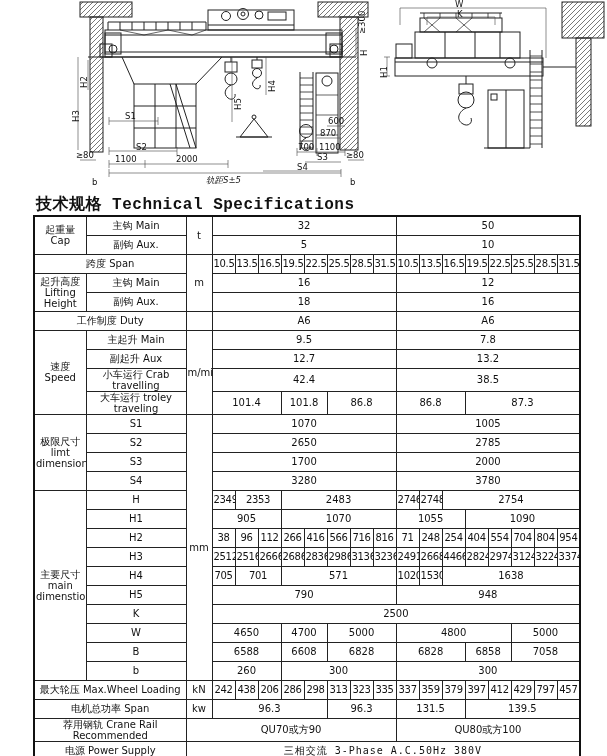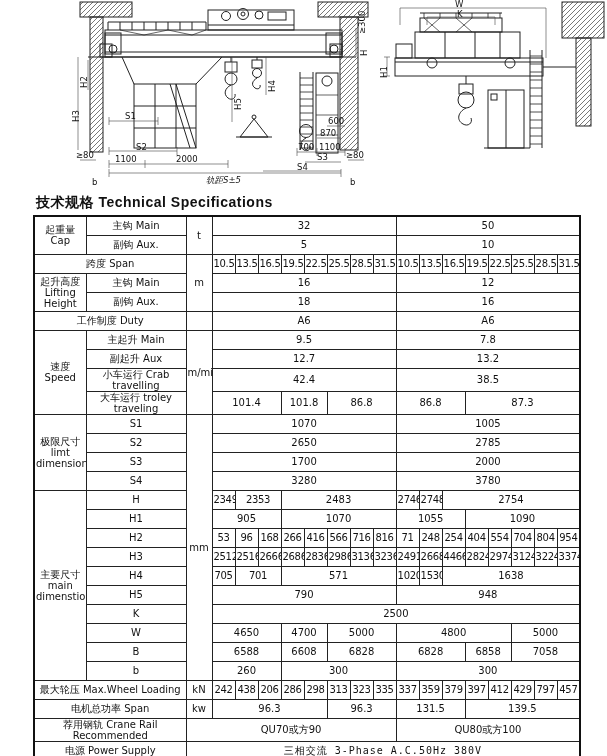--- a/index.html
+++ b/index.html
@@ -3,22 +3,22 @@
 <meta charset="utf-8">
 <style>
   html,body{margin:0;padding:0;background:#fff}
   .page{position:relative;width:607px;height:756px;background:#fff;color:#111;
         font-family:"DejaVu Sans",sans-serif;overflow:hidden}
   .drawing{position:absolute;left:0;top:0;width:607px;height:192px}
   .drawing svg{position:absolute;left:0;top:0}
   .dim-label{position:absolute;font-size:8.5px;line-height:1;white-space:nowrap;color:#111;
              font-family:"DejaVu Sans",sans-serif}
   .dim-label.v{transform:rotate(-90deg);transform-origin:left top}
-  .title{position:absolute;left:36px;top:194px;font-family:Liberation Sans, sans-serif;
-         font-size:14px;font-weight:bold;letter-spacing:.5px;white-space:nowrap}
+  .title{position:absolute;left:36px;top:194px;font-family:Liberation Mono, monospace;
+         font-size:16px;font-weight:bold;letter-spacing:.5px;white-space:nowrap}
   table.spec{position:absolute;left:33px;top:215px;width:546px;table-layout:fixed;
              border-collapse:collapse;border:2px solid #111}
   table.spec tr{height:19px}
   table.spec td{border:1px solid #222;text-align:center;vertical-align:middle;
                 padding:0 1px;font-size:10px;line-height:1.1;overflow:hidden;
                 white-space:pre-line}
   td.a{font-size:9px;line-height:1.25;padding:0}
   td.b{text-align:left;padding-left:4px;font-size:8.5px;white-space:nowrap}
   td.ab{text-align:left;padding-left:4px;font-size:9px;white-space:nowrap}
   td.u{font-size:8.5px;padding:0}
@@ -347,23 +347,23 @@
         </tr>
         <tr>
           <td class="b">H1</td>
           <td colspan="3">905</td>
           <td colspan="5">1070</td>
           <td colspan="3">1055</td>
           <td colspan="5">1090</td>
         </tr>
         <tr>
           <td class="b">H2</td>
-          <td class="sm">53</td>
+          <td class="sm">38</td>
           <td class="sm">96</td>
-          <td class="sm">168</td>
+          <td class="sm">112</td>
           <td class="sm">266</td>
           <td class="sm">416</td>
           <td class="sm">566</td>
           <td class="sm">716</td>
           <td class="sm">816</td>
           <td class="sm">71</td>
           <td class="sm">248</td>
           <td class="sm">254</td>
           <td class="sm">404</td>
           <td class="sm">554</td>

